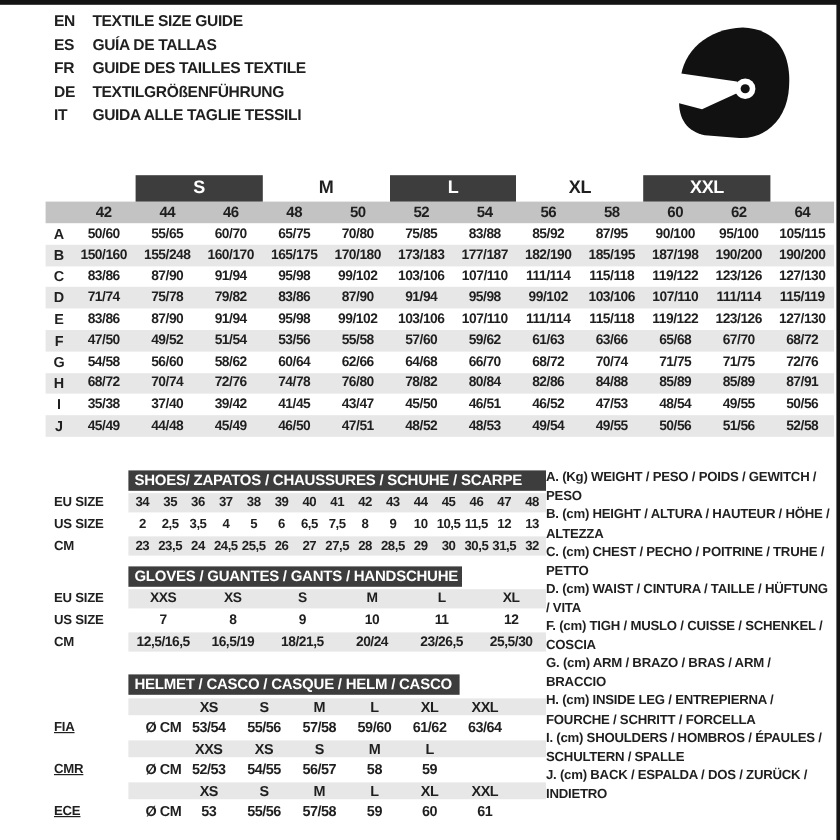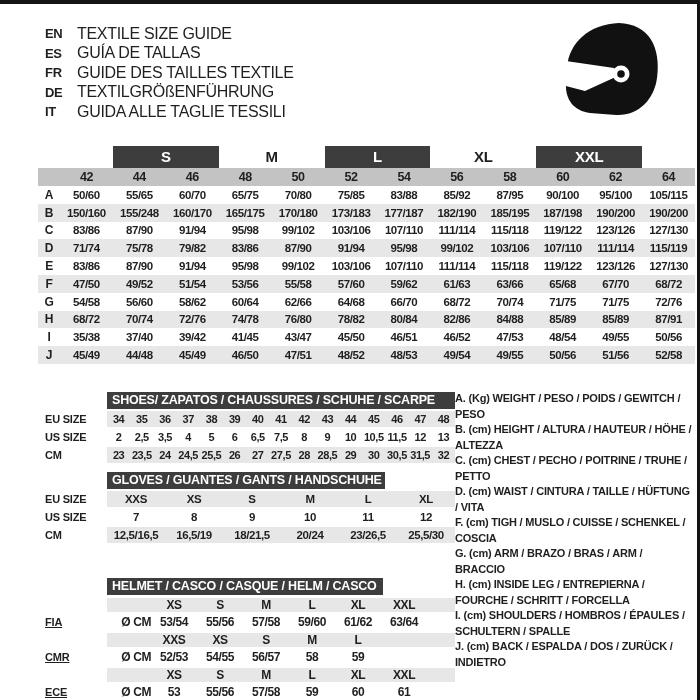--- a/index.html
+++ b/index.html
@@ -4,24 +4,24 @@
 <style>
   * { margin:0; padding:0; box-sizing:border-box; }
   html,body { width:700px; height:700px; background:#fff; overflow:hidden;
     font-family:"Liberation Sans", sans-serif; color:#1f1f1f; }
   .canvas { position:relative; width:700px; height:700px; background:#fff; }
 
   .edge-top { position:absolute; left:0; top:0; width:700px; height:4px; background:#141414; }
   .edge-right { position:absolute; right:0; top:0; width:3px; height:700px; background:#141414; }
 
   
-  #lang-list { position:absolute; left:45px; top:24px; }
+  #lang-list { position:absolute; left:45px; top:8px; }
   .lang-row { display:flex; height:19.5px; align-items:center; }
   .lang-code { width:32px; font-weight:bold; font-size:13px; letter-spacing:-0.3px; }
-  .lang-text { font-weight:normal; font-size:16px; letter-spacing:-0.3px; }
+  .lang-text { font-weight:bold; font-size:13px; letter-spacing:-0.3px; }
 
   
   #helmet-icon { position:absolute; left:556px; top:20px; }
 
   
   #main-table { position:absolute; left:38px; top:145px; width:657px; }
   .mrow { display:grid; grid-template-columns:22px repeat(12,1fr); align-items:center; }
   .groups-row { height:23px; }
   .group { height:22px; display:flex; align-items:center; justify-content:center;
     font-size:15px; font-weight:bold; letter-spacing:-0.3px; }
@@ -48,21 +48,21 @@
   #shoes .srow { height:16px; } #shoes .srow-label { line-height:16px; }
   .shoes-grid { grid-template-columns:repeat(15,1fr); }
   #shoes .scell { font-size:11px; }
 
   #gloves { top:472px; }
   #gloves .sec-header { width:278px; }
   #gloves .srow { height:16px; } #gloves .srow-label { line-height:16px; }
   .gloves-grid { grid-template-columns:repeat(6,1fr); }
   #gloves .scell { font-size:11.5px; }
 
-  #helmet { top:578px; }
+  #helmet { top:562px; }
   #helmet .sec-header { width:276px; }
   #helmet .srow.sizes { height:14px; margin-top:3px; }
   #helmet .srow.vals { height:16px; }
   #helmet .srow-label { line-height:16px;text-decoration:underline; }
   .hgrid { grid-template-columns:44px repeat(6,46px) 1fr; }
   #helmet .scell { font-size:12px; }
   .hgrid .unit { text-align:right; padding-left:2px; }
 
   
   #legend { position:absolute; left:455px; top:391px; width:238px; }

